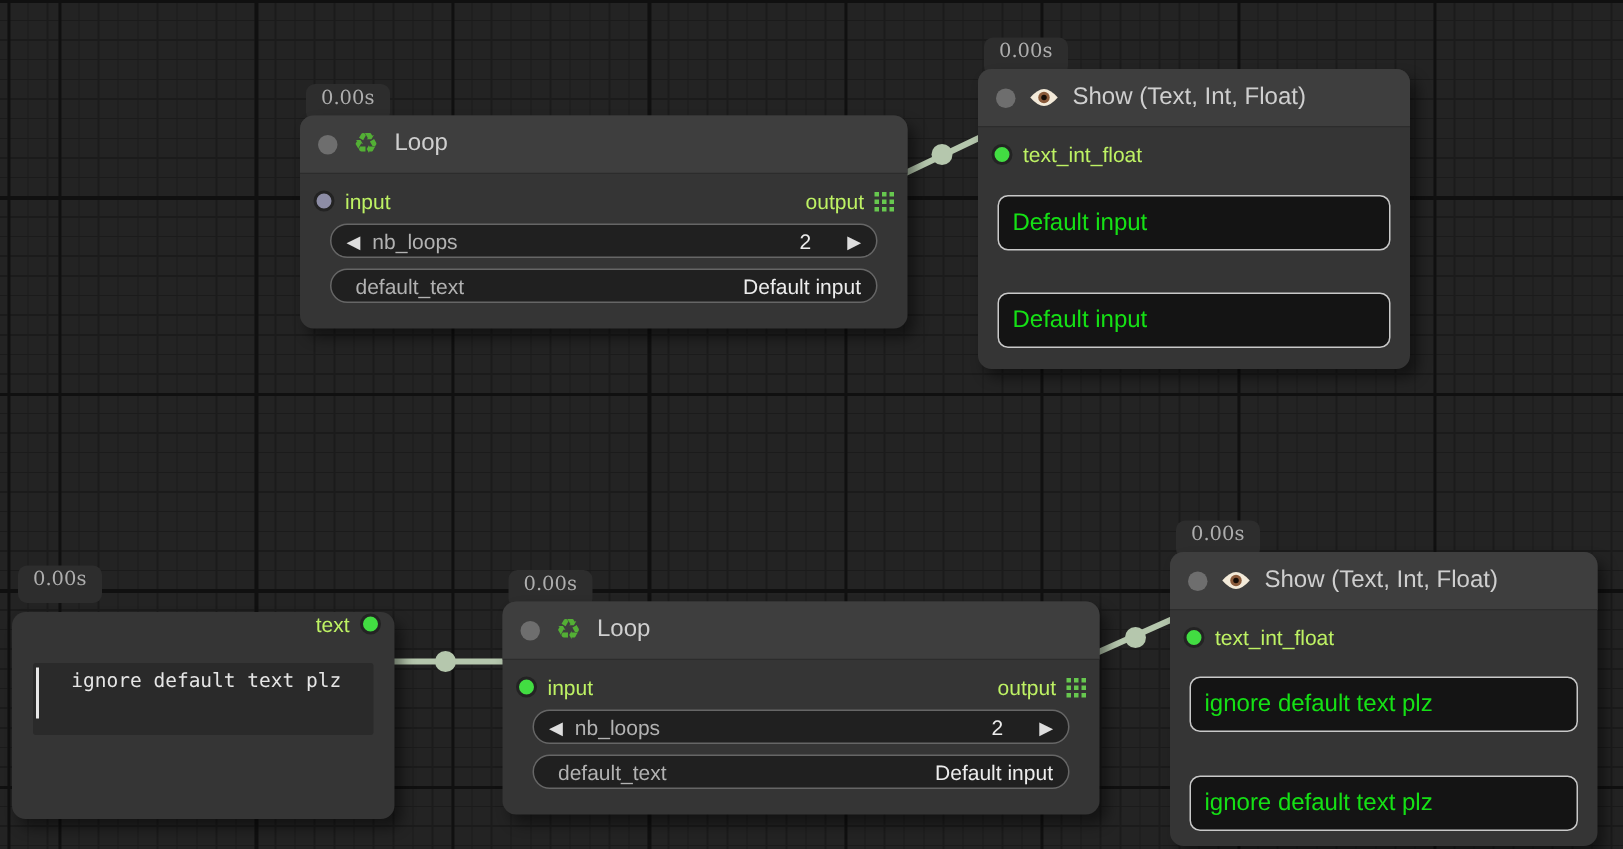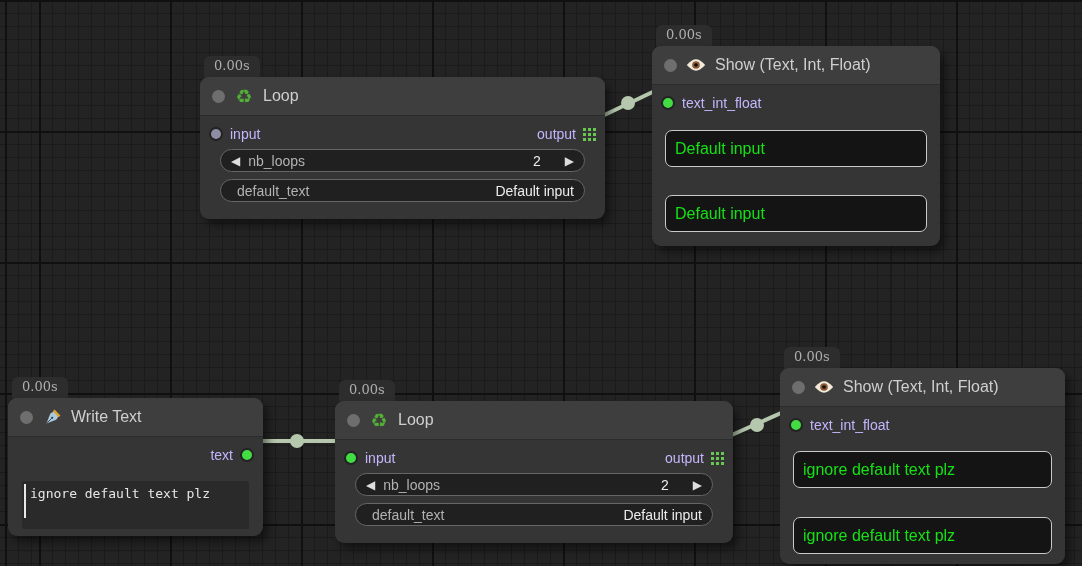--- a/index.html
+++ b/index.html
@@ -20,31 +20,32 @@
   .time-badge{
     position:absolute;top:-21px;left:4px;z-index:0;
     background:#2d2d2d;color:#aeaeae;border-radius:6px;
     font-family:"DejaVu Serif",serif;font-size:13px;
     padding:3px 10px 8px 10px;line-height:14px;
   }
   .node-body{
     position:relative;z-index:1;width:100%;height:100%;
     background:#353535;border-radius:9px;
     box-shadow:5px 6px 9px rgba(0,0,0,.45);
+    text-align:center;
   }
   .node-title{
     height:38px;background:#3e3e3e;border-radius:9px 9px 0 0;
     border-bottom:1px solid #2c2c2c;
     display:flex;align-items:center;gap:9px;padding:0 12px;
     color:#cfcfcf;font-size:16px;
   }
   .title-dot{width:13px;height:13px;border-radius:50%;background:#6e6e6e;flex:0 0 auto;}
   .title-icon{display:flex;align-items:center;justify-content:center;width:20px;flex:0 0 auto;}
   .recycle-glyph{color:#53af35;font-size:19px;line-height:19px;font-family:"DejaVu Sans",sans-serif;}
-  .slot-row{display:flex;align-items:center;justify-content:space-between;padding:0 9px;margin-top:10px;color:#c4b5fd;font-size:14px;}
+  .slot-row{display:flex;align-items:center;justify-content:space-between;padding:0 9px;margin-top:10px;color:#bef264;font-size:14px;}
   .slot-left,.slot-right{display:flex;align-items:center;gap:7px;}
   .slot-dot{width:10px;height:10px;border-radius:50%;border:2px solid #232323;box-sizing:content-box;}
   .slot-dot.green{background:#42dd42;}
   .slot-dot.idle{background:#8d8da6;}
   .grid-icon{display:grid;grid-template-columns:3px 3px 3px;grid-template-rows:3px 3px 3px;gap:2px;}
   .grid-icon i{background:#67c84f;display:block;}
   .widget{
     height:21px;background:#202020;border:1px solid #666;border-radius:12px;
     margin:7px 20px 0 20px;display:flex;align-items:center;
     font-size:14px;color:#b2b2b2;padding:0 10px;
@@ -153,34 +154,20 @@
       </div>
       <div class="display-box" style="margin-top:28px;">
         <span>Default input</span>
       </div>
     </div>
   </div>
 
   <div class="node" style="left:8px;top:382px;width:255px;height:138px;">
     <div class="time-badge">0.00s</div>
     <div class="node-body">
-      <div class="node-title">
-        <span class="title-dot"></span>
-        <span class="title-icon">
-          <svg class="pen-svg" width="19" height="19" viewBox="0 0 20 20">
-            <g transform="rotate(45 10 10)">
-              <path d="M10,19 L5.6,9 Q5.6,3.4 10,3.4 Q14.4,3.4 14.4,9 Z" fill="#a9c9dc"></path>
-              <rect x="5.6" y="2.6" width="8.8" height="2.6" fill="#d9a430"></rect>
-              <circle cx="10" cy="10.5" r="1.1" fill="#2a3a44"></circle>
-              <line x1="10" y1="11.5" x2="10" y2="18" stroke="#2a3a44" stroke-width="0.9"></line>
-            </g>
-          </svg>
-        </span>
-        <span>Write Text</span>
-      </div>
       <div class="slot-row" style="justify-content:flex-end;padding-left:44px;">
         <span class="slot-right">
           <span>text</span>
           <span class="slot-dot green"></span>
         </span>
       </div>
       <div class="textarea" style="margin-top:18px;">
         <span class="caret"></span>
         <span>ignore default text plz</span>
       </div>

